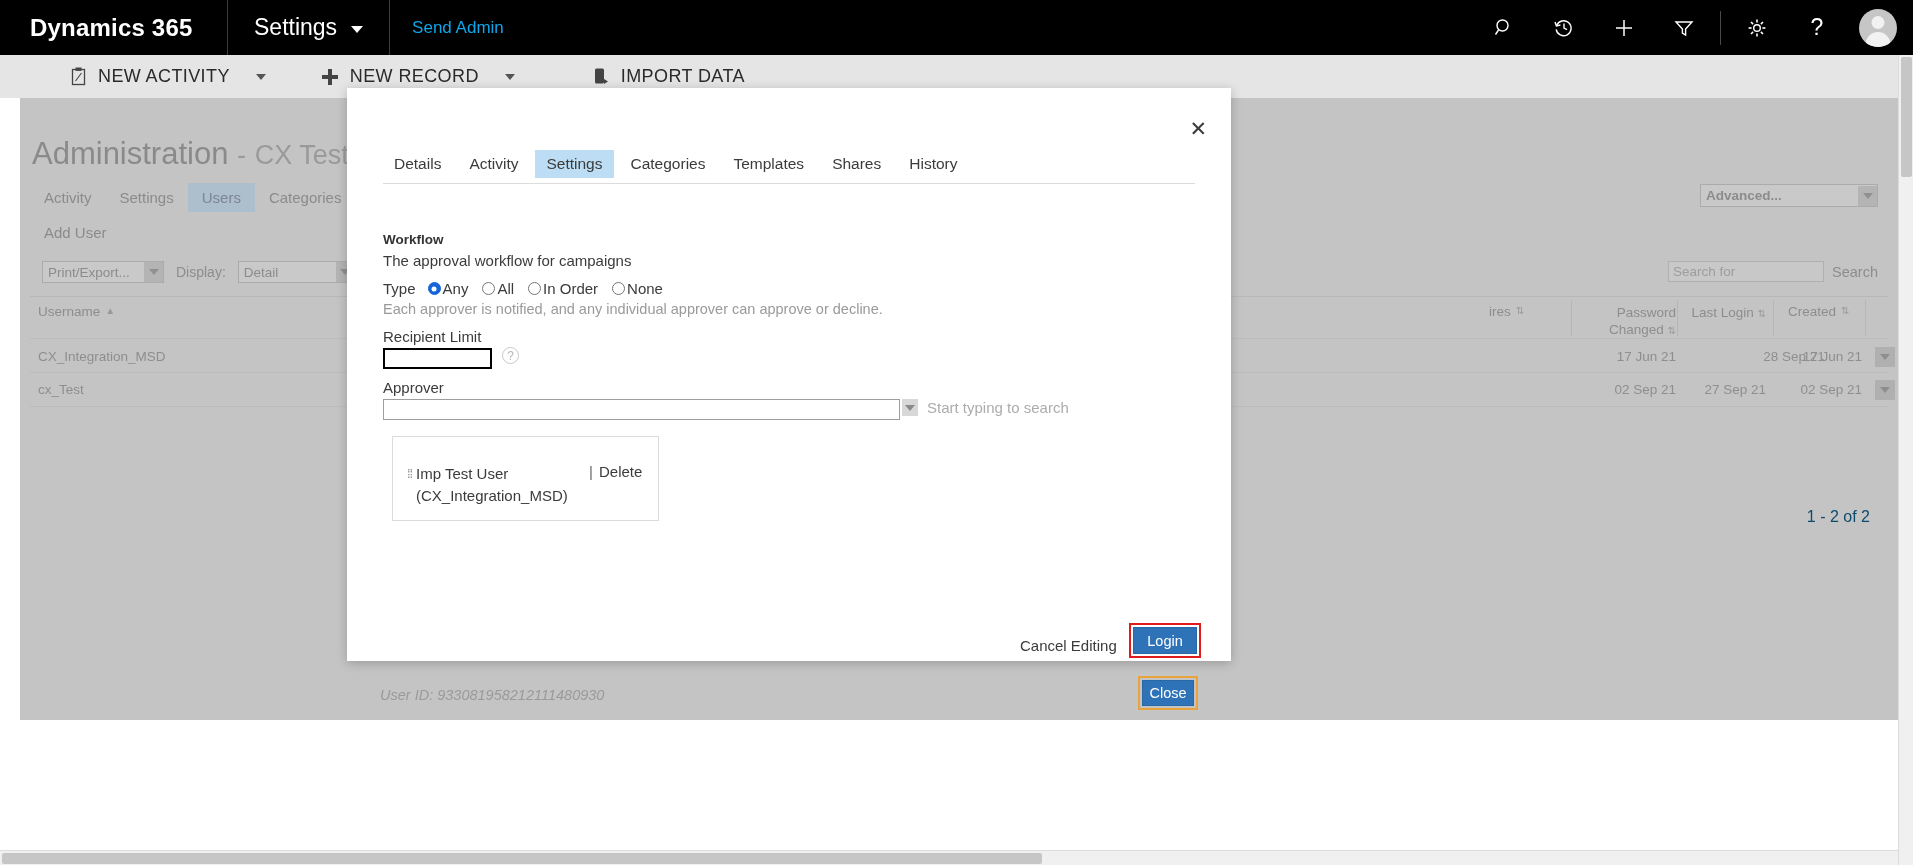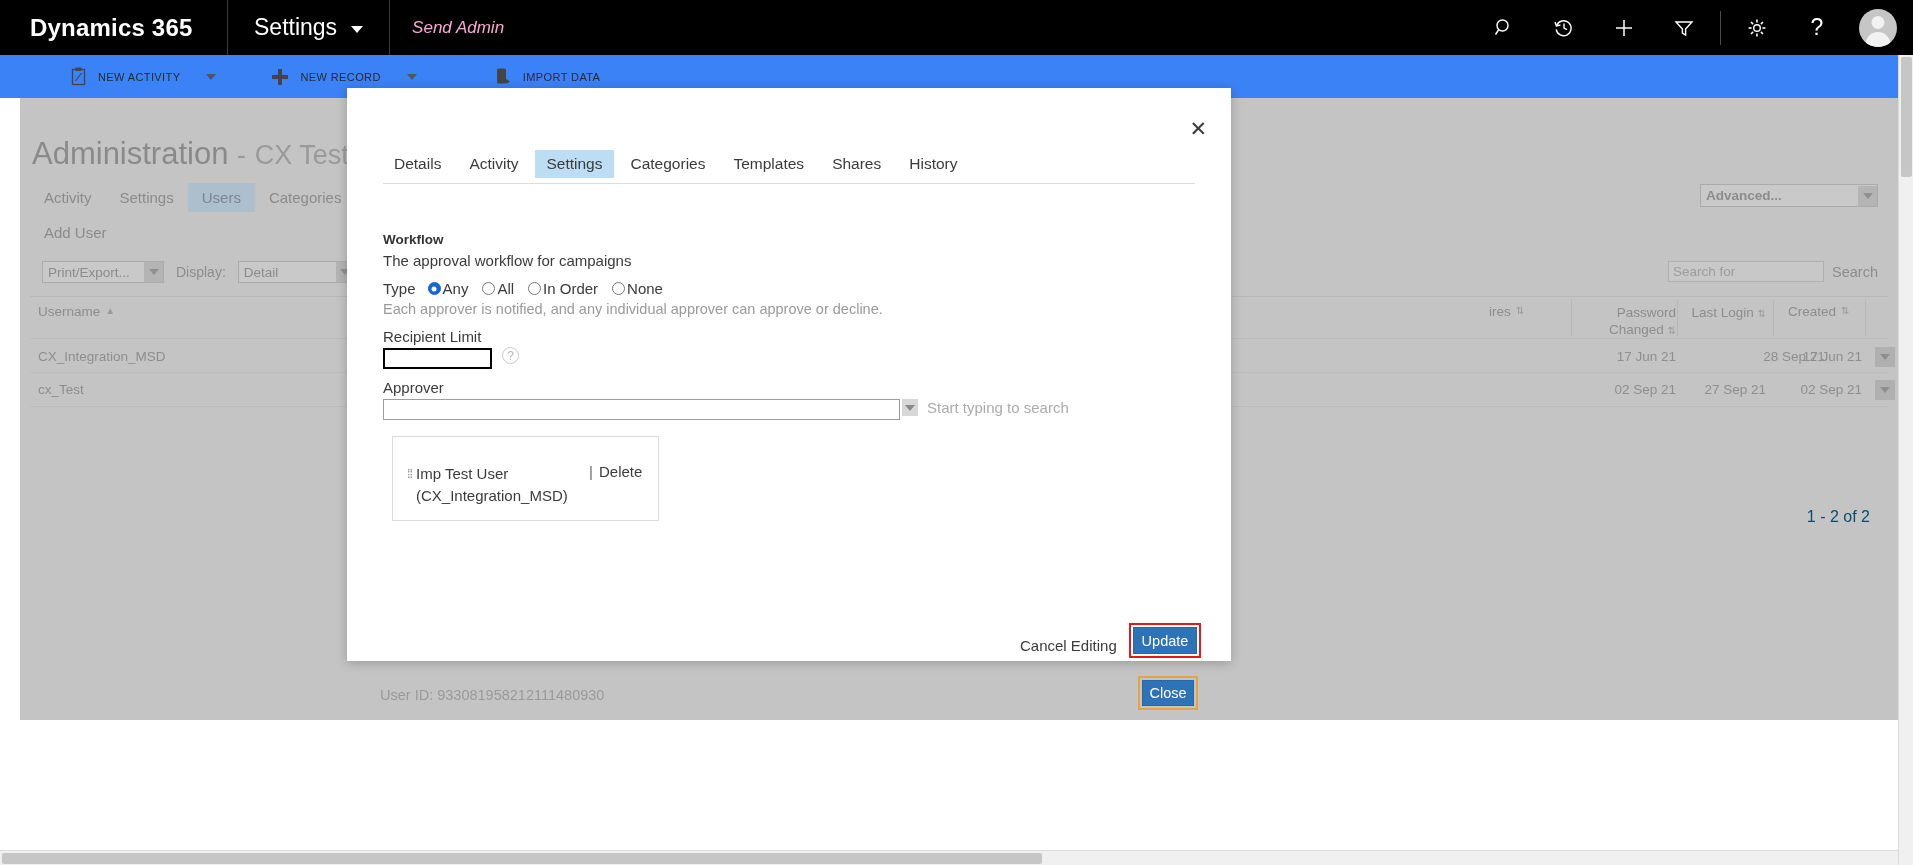--- a/index.html
+++ b/index.html
@@ -26,21 +26,21 @@
     height: 55px; display: flex; align-items: center; gap: 14px;
     padding: 0 26px; color: #fff; font-size: 23px; font-weight: 400;
   }
   .chev-down {
     width: 0; height: 0; border-left: 6px solid transparent;
     border-right: 6px solid transparent; border-top: 7px solid #fff;
     margin-top: 4px;
   }
   .sendadmin {
     height: 38px; display: flex; align-items: center;
-    padding: 0 22px; color: #f9a8d4; font-size: 17px; font-style: italic;
+    padding: 0 22px; color: #0ea5e9; font-size: 17px;
   }
   .topspacer { flex: 1 1 auto; }
   .topicons { display: flex; align-items: center; height: 55px; }
   .ticon {
     width: 60px; height: 55px; display: flex; align-items: center;
     justify-content: center; color: #fff;
   }
   .ticon svg { display: block; }
   .tdiv { width: 1px; height: 34px; background: #4a4a4a; margin: 0 6px; }
   .avatar {
@@ -54,22 +54,22 @@
   }
   .avatar::after {
     content: ""; position: absolute; left: 50%; top: 23px;
     transform: translateX(-50%); width: 25px; height: 20px;
     border-radius: 13px 13px 0 0; background: #f2f2f2;
   }
 
   
   .cmdbar {
     position: absolute; left: 0; top: 55px; width: 1913px; height: 43px;
-    background: #3b82f6; display: flex; align-items: center;
-    font-size: 11px; color: #2a2a2a;
+    background: #e5e5e5; display: flex; align-items: center;
+    font-size: 18px; color: #2a2a2a;
   }
   .cmd-item {
     display: flex; align-items: center; gap: 10px; height: 43px;
     padding: 0 10px; margin-left: 34px; letter-spacing: .4px;
   }
   .cmd-item:first-child { margin-left: 58px; }
   .cmd-label { font-weight: 400; }
   .cmd-caret {
     width: 0; height: 0; border-left: 5px solid transparent;
     border-right: 5px solid transparent; border-top: 6px solid #555;
@@ -265,21 +265,21 @@
   .btn-update-wrap {
     position: absolute; left: 782px; top: 535px; width: 72px; height: 35px;
     border: 2px solid #e01b1b; padding: 2px;
   }
   .btn-update {
     width: 100%; height: 100%; background: #2e73b8; color: #fff;
     border: 1px solid #2a67a5; font-size: 14.5px; display: flex;
     align-items: center; justify-content: center; font-family: "Liberation Sans", sans-serif;
   }
   .user-id {
-    position: absolute; left: 33px; top: 599px; font-size: 14.5px; color: #9a9a9a;
+    position: absolute; left: 33px; top: 599px; font-size: 14.5px; color: #9a9a9a; font-style: italic;
   }
   .btn-close-wrap {
     position: absolute; left: 791px; top: 588px; width: 60px; height: 34px;
     border: 2px solid #e8a33d; padding: 2px;
   }
   .btn-close {
     width: 100%; height: 100%; background: #2e73b8; color: #fff;
     border: 1px solid #2a67a5; font-size: 14.5px; display: flex;
     align-items: center; justify-content: center; font-family: "Liberation Sans", sans-serif;
   }
@@ -537,21 +537,21 @@
       <div class="approver-item">
         <span class="grip">⁞⁞</span><span>Imp Test User</span><br>
         <span style="margin-left:9px;">(CX_Integration_MSD)</span>
       </div>
       <div class="del-sep">|</div>
       <div class="del-link">Delete</div>
     </div>
 
     <div class="cancel-edit">Cancel Editing</div>
     <div class="btn-update-wrap">
-      <div class="btn-update">Update</div>
+      <div class="btn-update">Login</div>
     </div>
 
     <div class="user-id">User ID: 933081958212111480930</div>
     <div class="btn-close-wrap">
       <div class="btn-close">Close</div>
     </div>
   </div>
 
   <div class="vscroll">
     <div class="thumb"></div>

